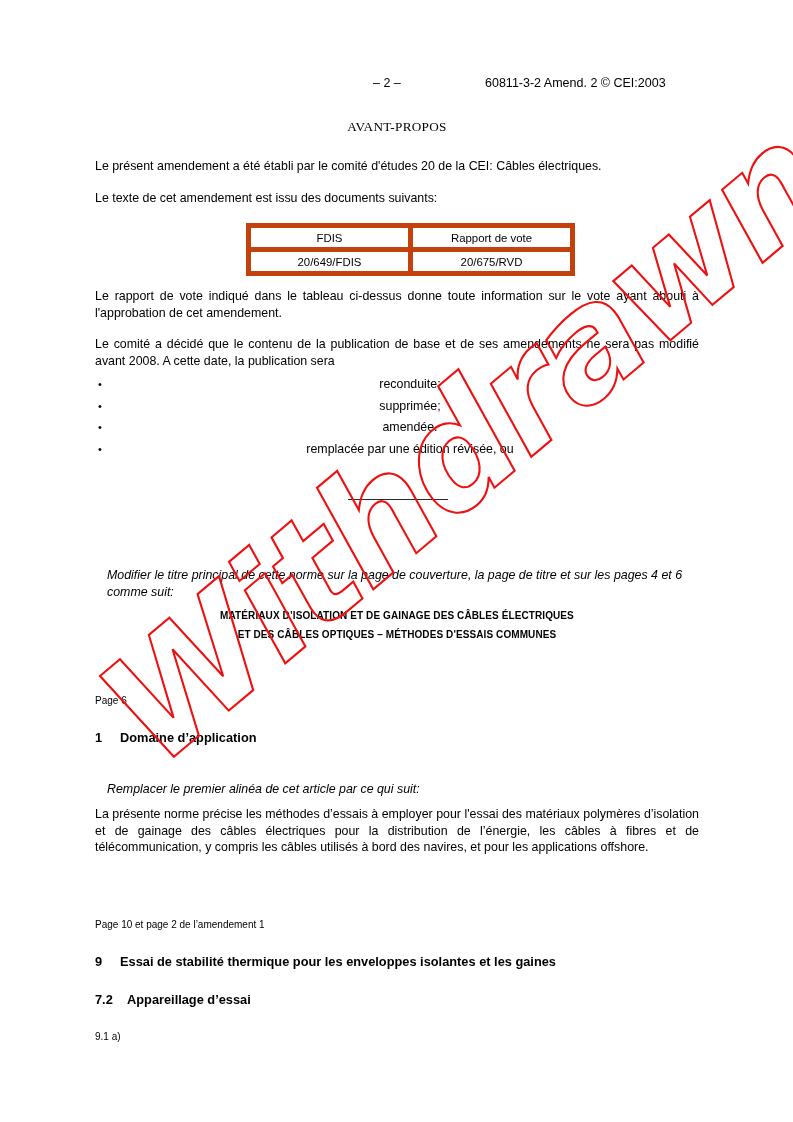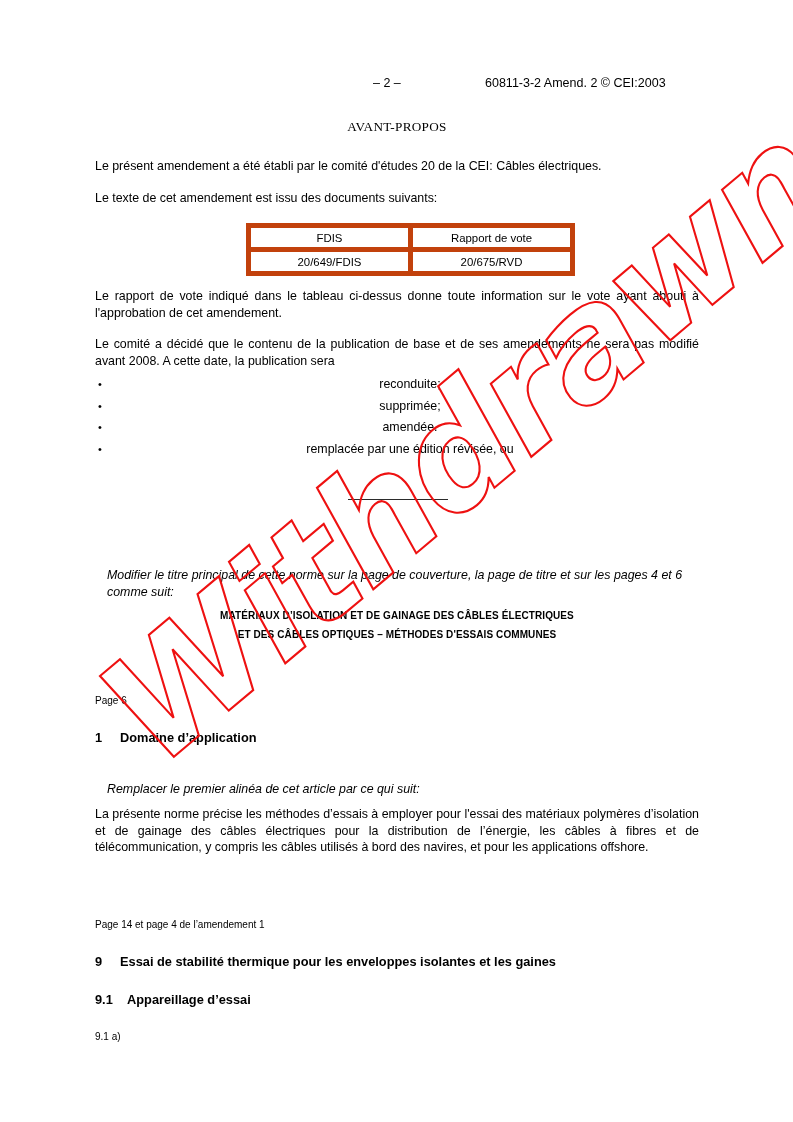--- a/index.html
+++ b/index.html
@@ -258,28 +258,28 @@
     <p class="page-ref" style="top:693px;">Page 6</p>
 
     <h3 class="sec-head" style="top:729px;">
       <span class="num">1</span><span>Domaine d’application</span>
     </h3>
 
     <p class="instruction" style="top:769px;">Remplacer le premier alinéa de cet article par ce qui suit:</p>
 
     <p class="body-text just" style="top:806px;">La présente norme précise les méthodes d’essais à employer pour l'essai des matériaux polymères d’isolation et de gainage des câbles électriques pour la distribution de l’énergie, les câbles à fibres et de télécommunication, y compris les câbles utilisés à bord des navires, et pour les applications offshore.</p>
 
-    <p class="page-ref" style="top:917px;">Page 14 et page 4 de l’amendement 1</p>
+    <p class="page-ref" style="top:917px;">Page 10 et page 2 de l’amendement 1</p>
 
     <h3 class="sec-head" style="top:953px;">
       <span class="num">9</span><span>Essai de stabilité thermique pour les enveloppes isolantes et les gaines</span>
     </h3>
 
     <h3 class="sec-head sub" style="top:991px;">
-      <span class="num">9.1</span><span>Appareillage d’essai</span>
+      <span class="num">7.2</span><span>Appareillage d’essai</span>
     </h3>
 
     <p class="page-ref" style="top:1029px;">9.1 a)</p>
 
   </div>
 
   <div class="watermark">
     <svg viewBox="0 0 793 1122" xmlns="http://www.w3.org/2000/svg">
       <text id="wm-text" x="0" y="0" transform="translate(158 770) rotate(-40)" stroke="#ee1111">Withdrawn</text>
     </svg>

